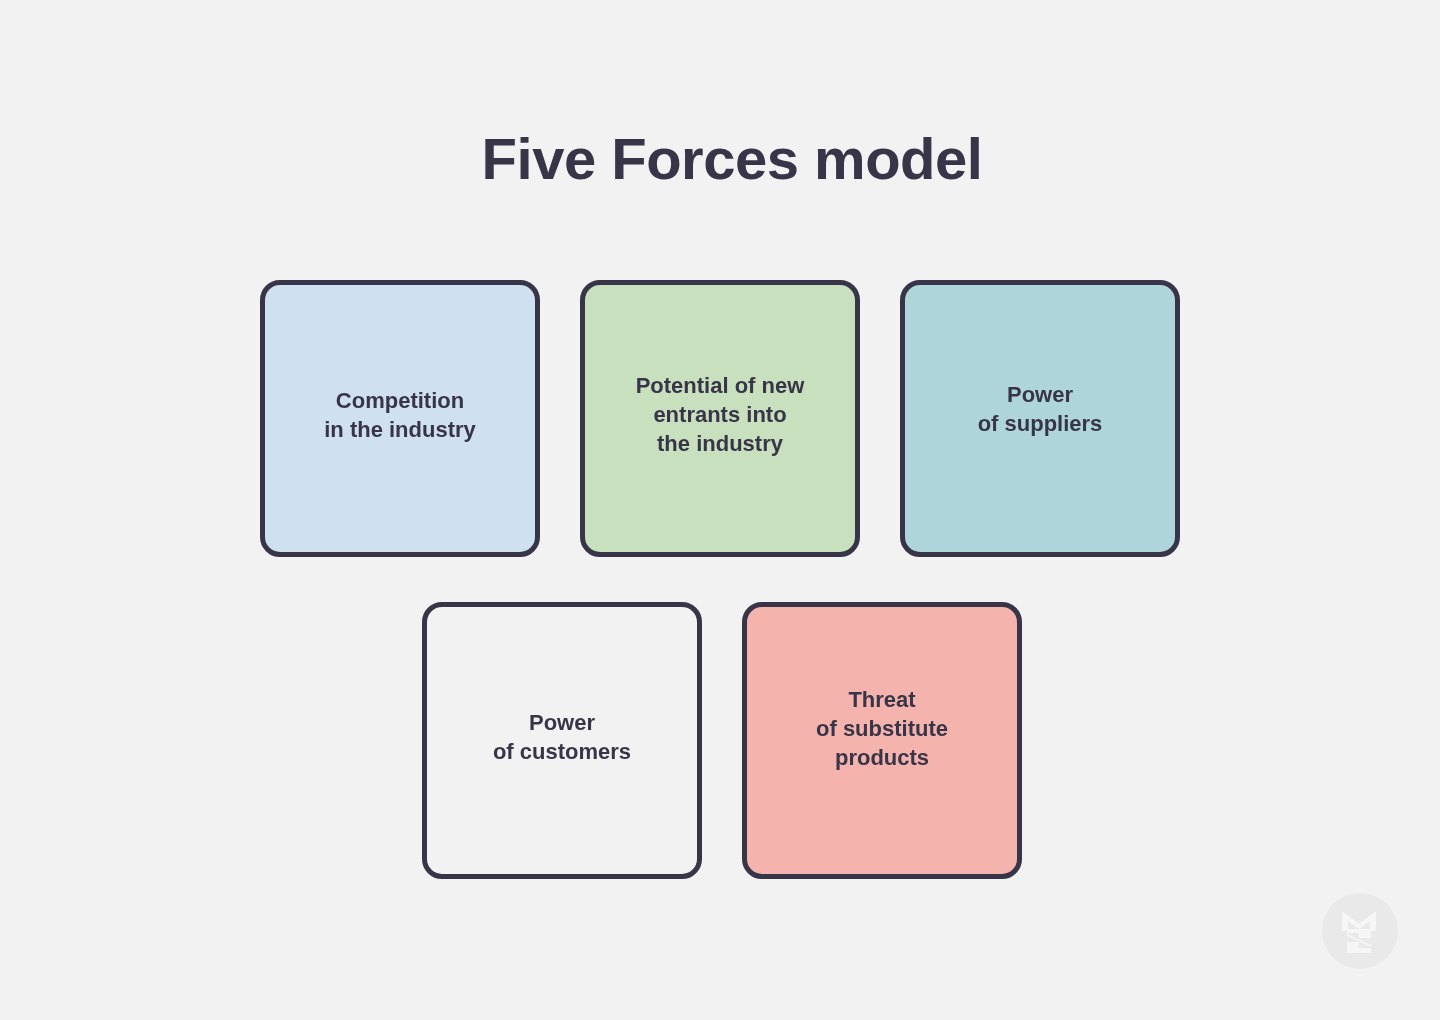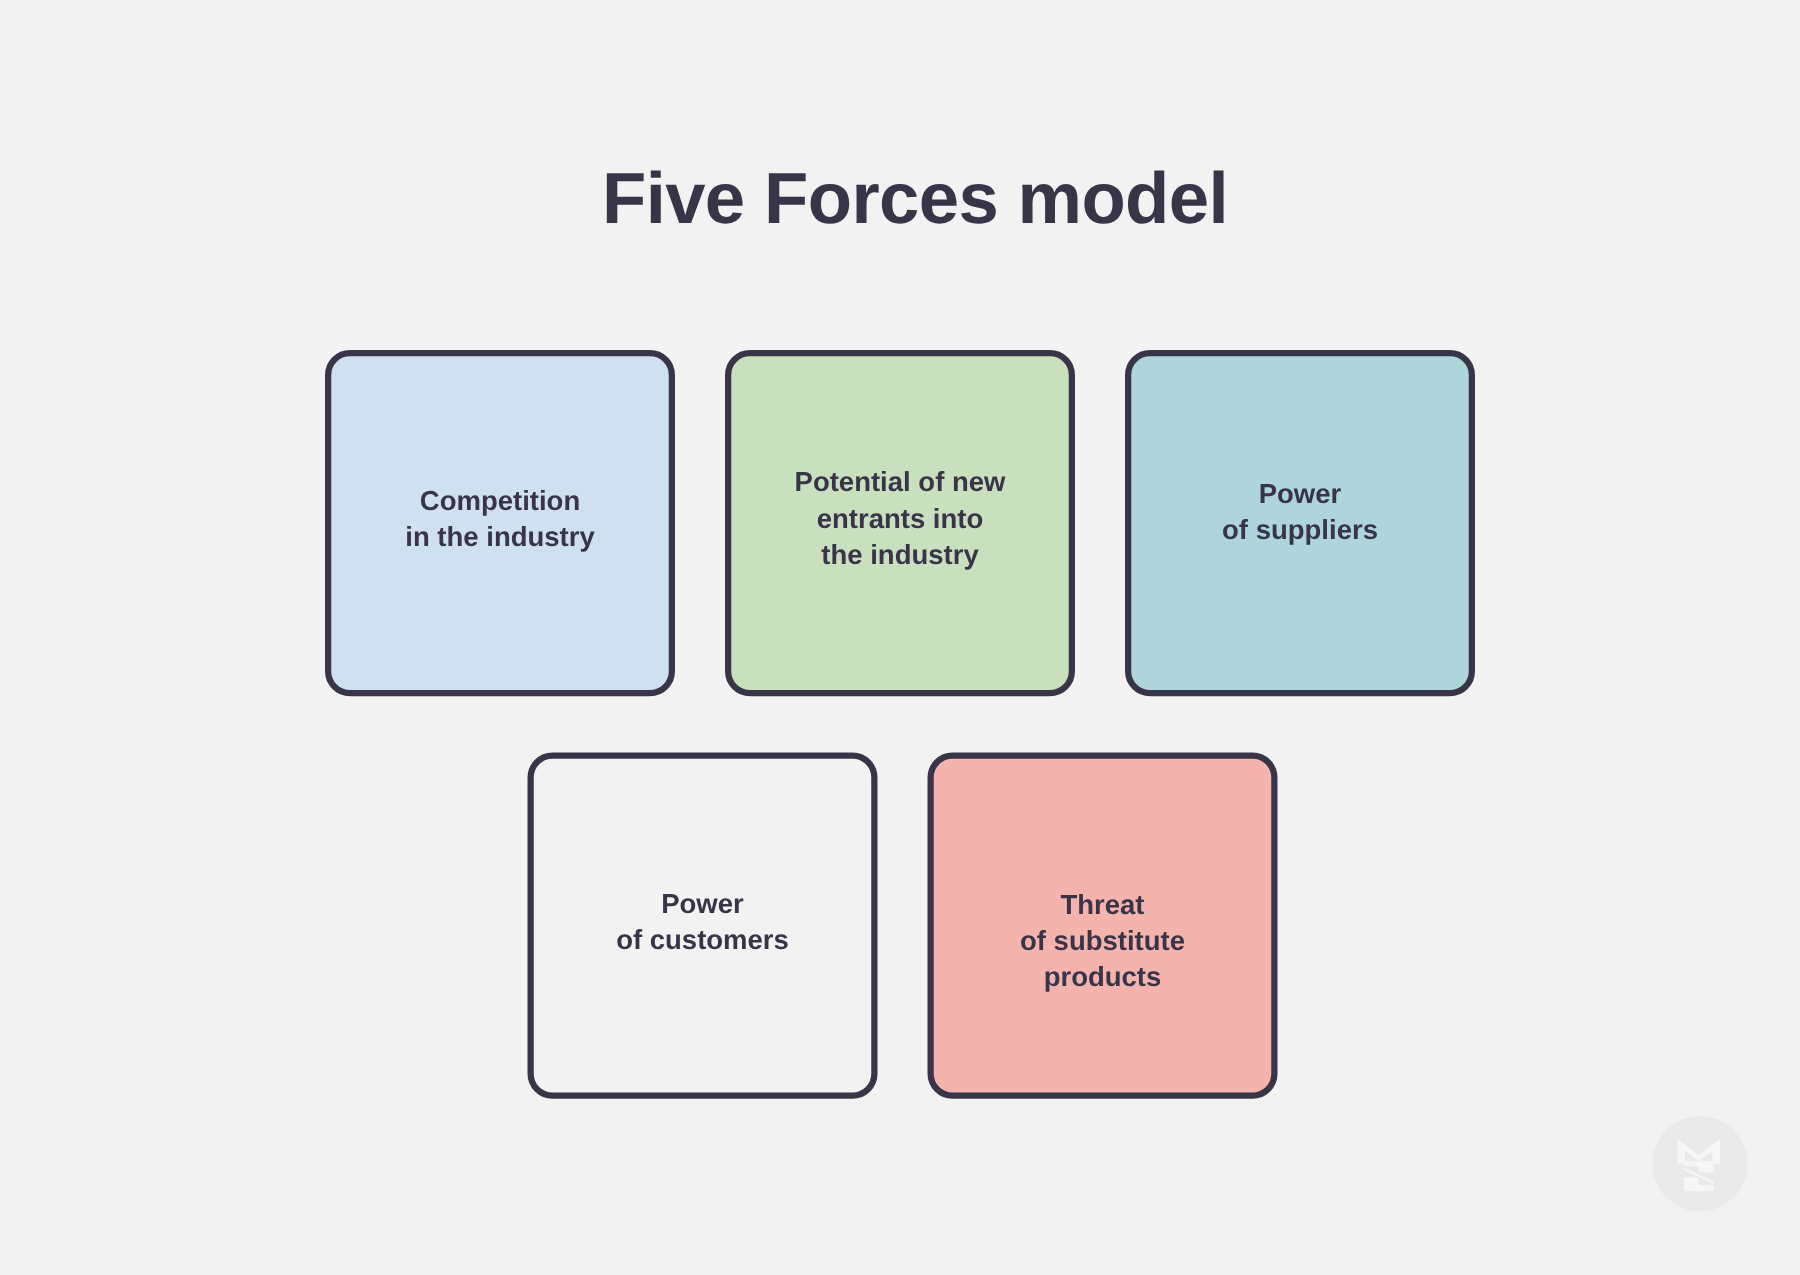--- a/index.html
+++ b/index.html
@@ -82,21 +82,21 @@
   #card-customers {
     left: 422px;  top: 602px;  width: 280px; height: 277px;
     background: #f2f2f2;
   }
   #card-customers .card-label { margin-top: 101px; }
 
   #card-substitutes {
     left: 742px;  top: 602px;  width: 280px; height: 277px;
     background: #f5b3ae;
   }
-  #card-substitutes .card-label { margin-top: 102px; }
+  #card-substitutes .card-label { margin-top: 78px; }
 
   
   #watermark {
     position: absolute;
     left: 1322px;
     top: 893px;
     width: 76px;
     height: 76px;
     border-radius: 50%;
     background: #e9e9e9;

